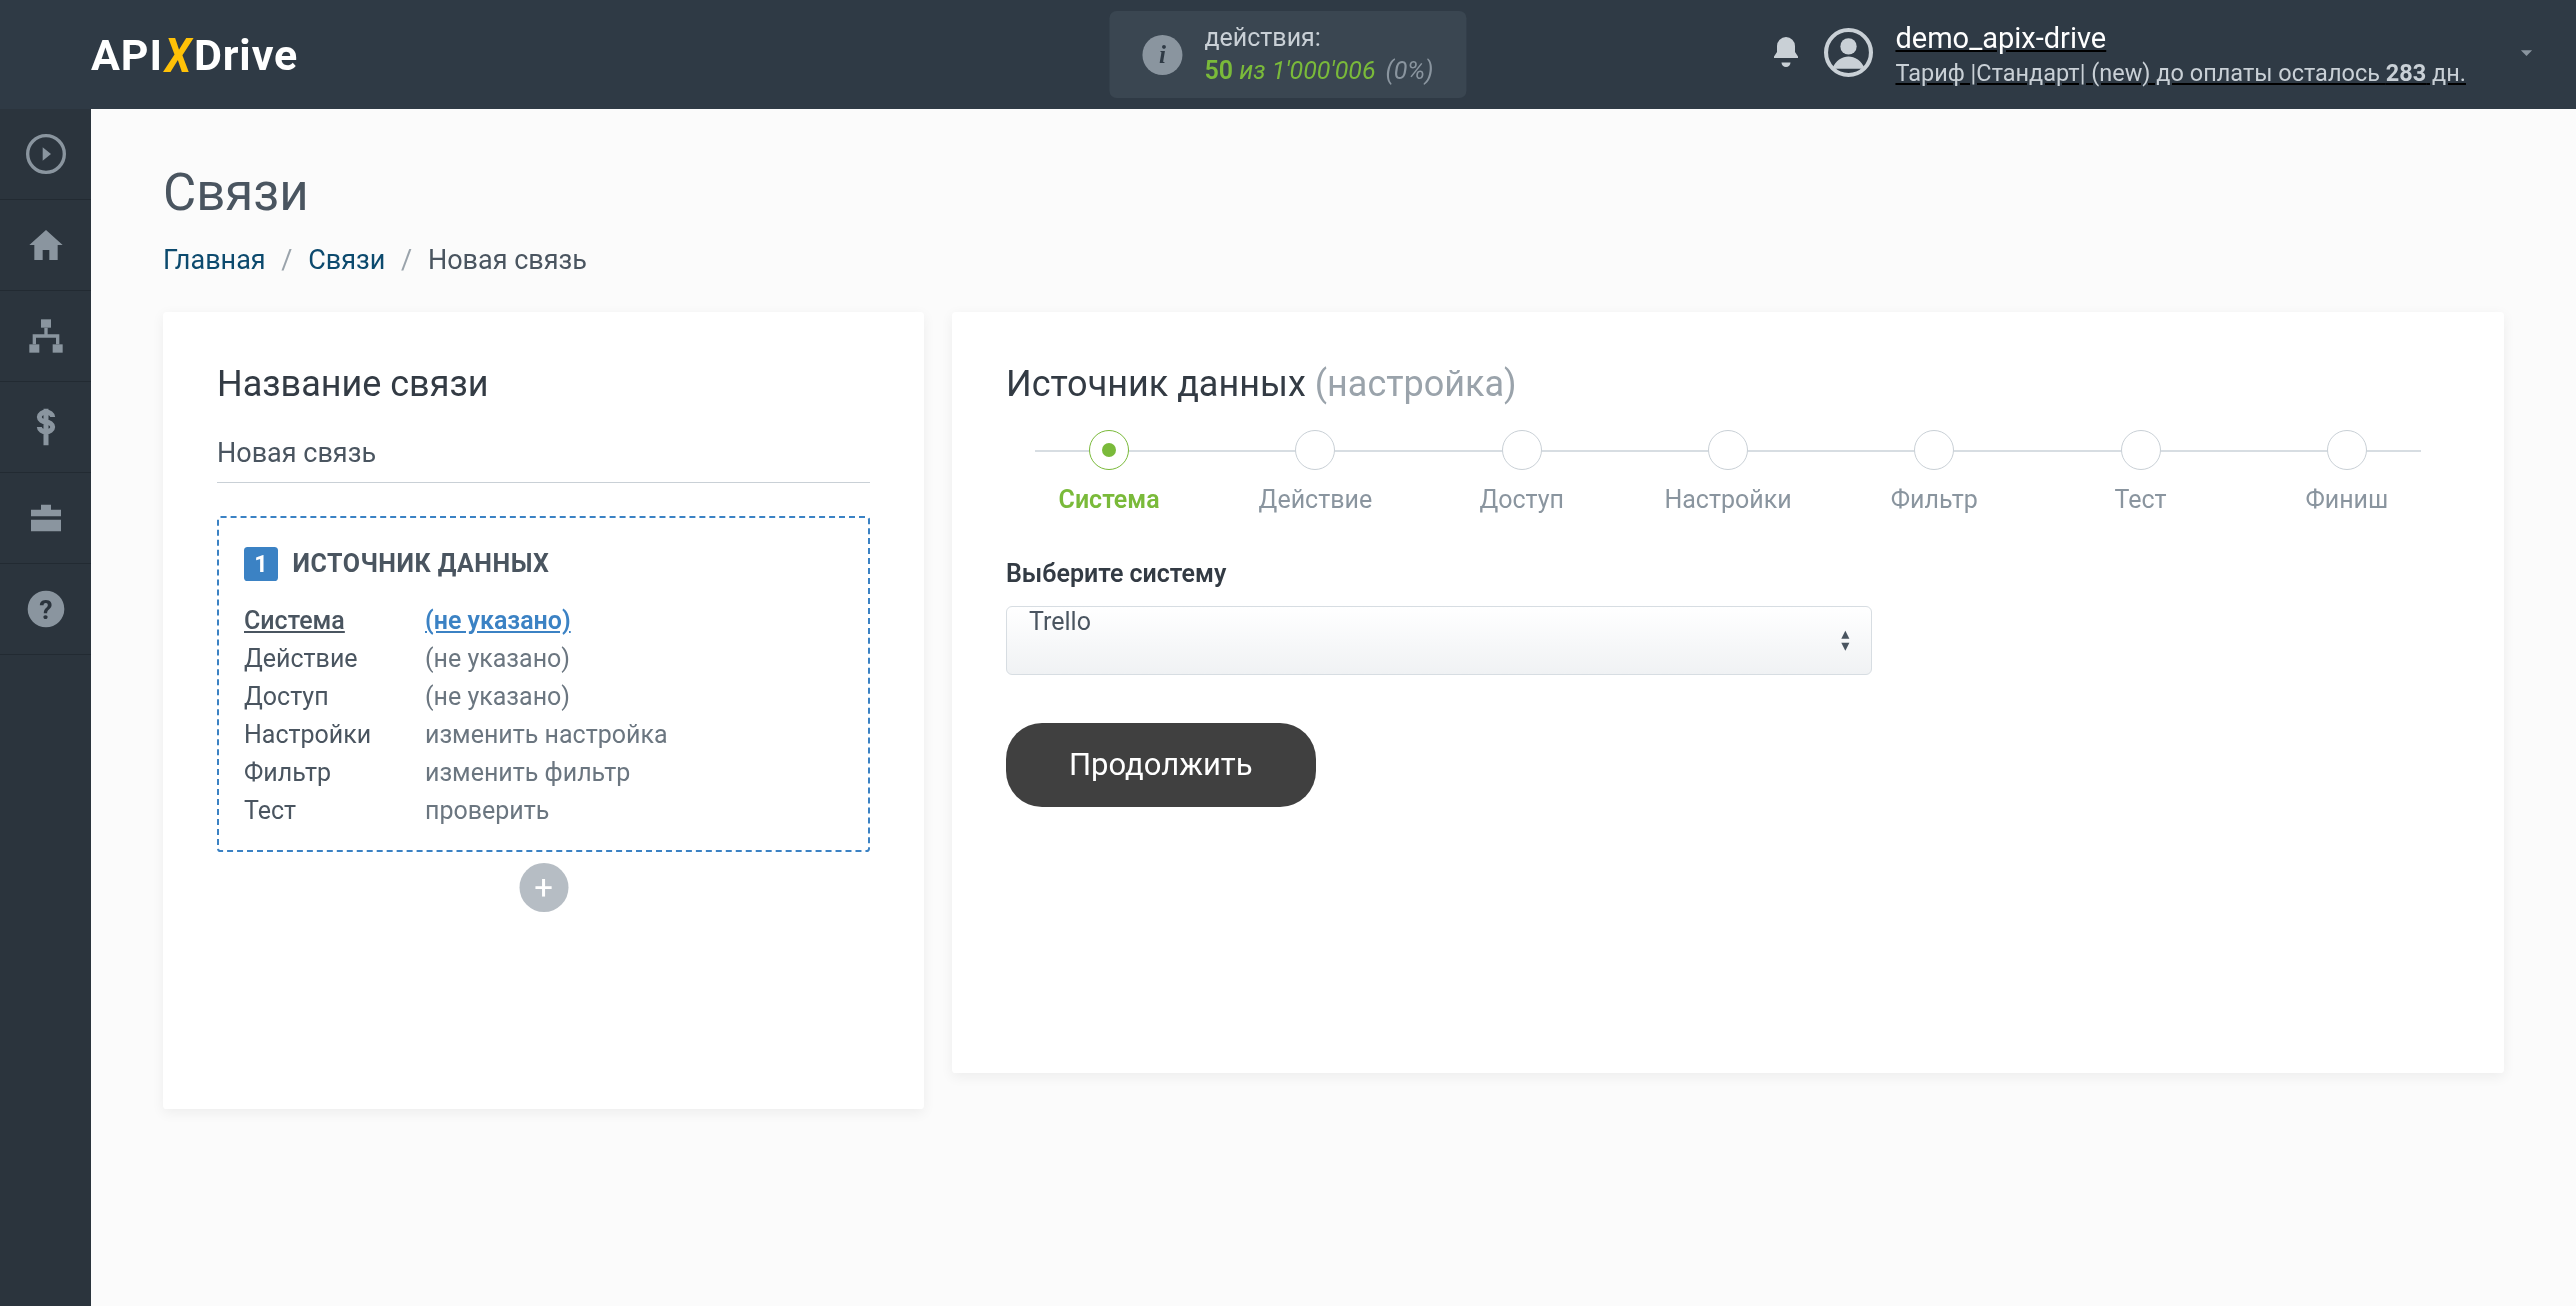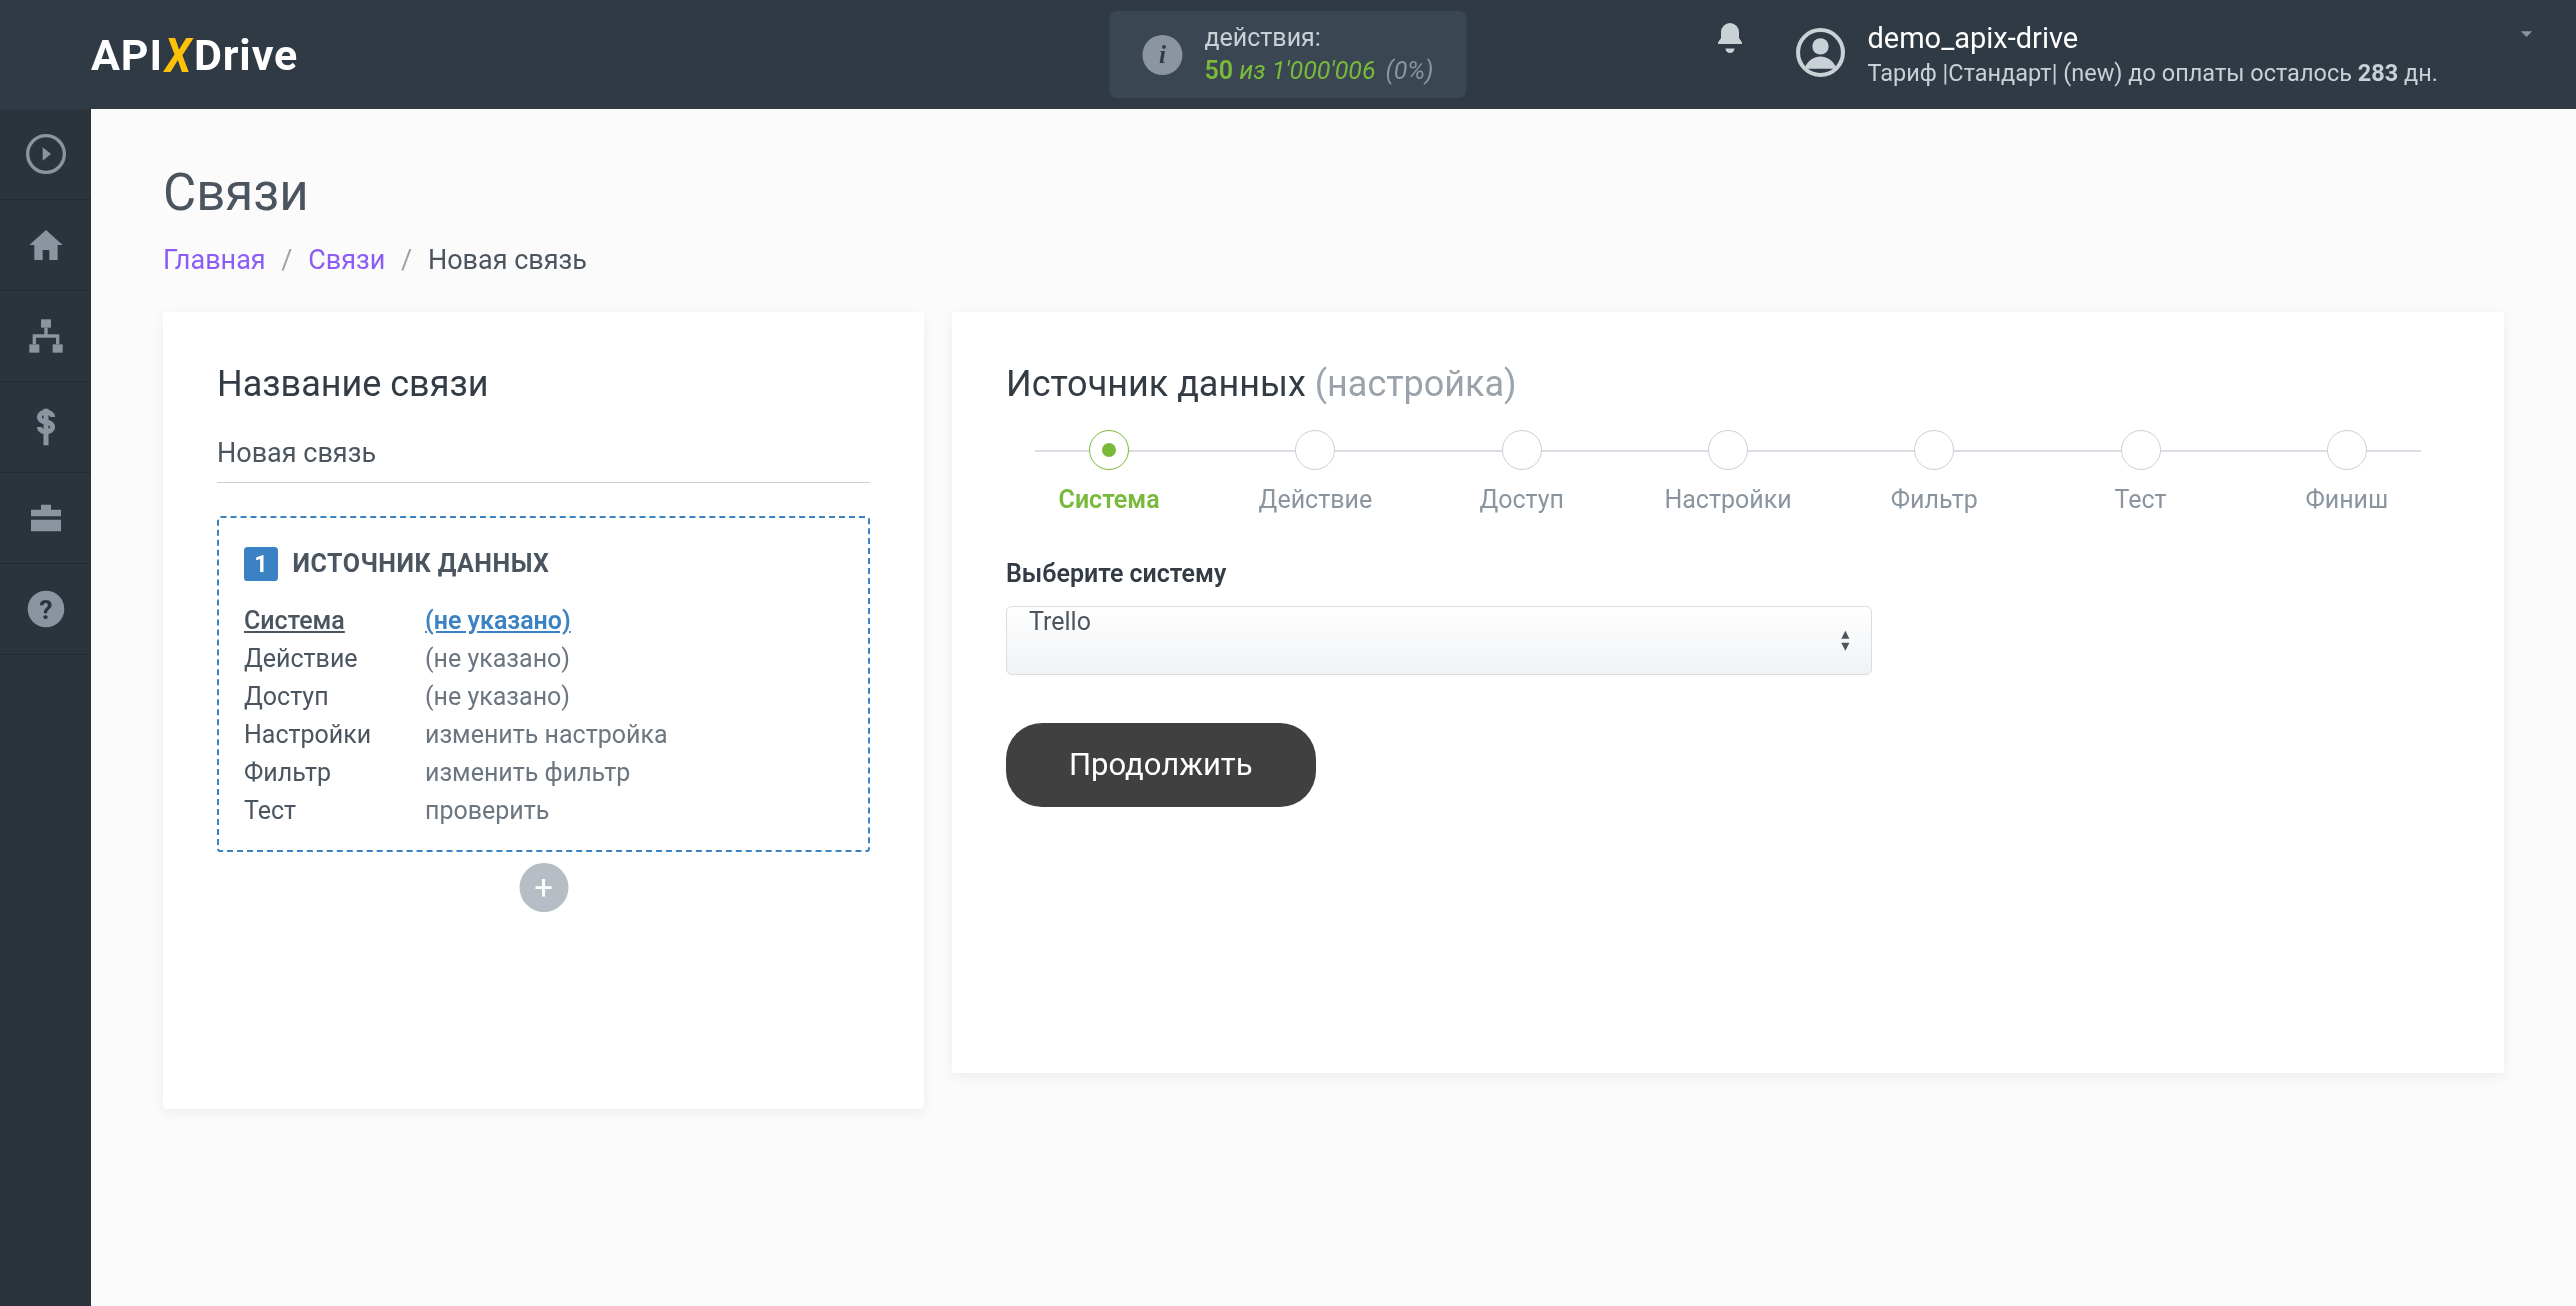--- a/index.html
+++ b/index.html
@@ -11,36 +11,36 @@
 .logo-drive { color:#fff; }
 .header-center { position:absolute; left:50%; transform:translateX(-50%); display:flex; align-items:center; background:#3a4651; border-radius:7.2px; padding:11px 33px; }
 .info-icon-h { width:40px; height:40px; border-radius:50%; background:#8a959f; color:#2f3a45; font-family:Georgia,serif; font-style:italic; font-weight:700; font-size:25px; display:flex; align-items:center; justify-content:center; margin-right:22px; }
 .actions-text { display:flex; flex-direction:column; line-height:1.3; }
 .actions-label { color:#c9d0d6; font-size:25px; }
 .actions-values { font-size:25px; }
 .actions-used { color:#7aba3a; font-weight:600; }
 .actions-of { color:#7aba3a; font-style:italic; }
 .actions-total { color:#7aba3a; font-style:italic; }
 .actions-pct { color:#8a959f; font-style:italic; margin-left:3.6px; }
-.header-right { margin-left:auto; display:flex; gap:48px; }
+.header-right { margin-left:auto; display:flex; align-items:center; gap:20px;text-decoration:underline; }
 .bell-icon, .user-icon { color:#c9d0d6; }
 .user-block { display:flex; align-items:center; gap:22px; }
 .user-text { display:flex; flex-direction:column; line-height:1.3; }
 .user-name { color:#fff; font-size:29px; }
 .user-plan { color:#c9d0d6; font-size:23.5px; }
 .user-plan strong { font-weight:700; }
 .caret-down { color:#8a959f; margin-left:27px; }
 .layout { display:flex; height:calc(1306px - 109px); }
 .sidebar { width:91px; background:#2b343d; display:flex; flex-direction:column; align-items:center; padding-top:0; }
 .sidebar-item { width:91px; height:91px; display:flex; align-items:center; justify-content:center; color:#8a959f; border-bottom:0.9px solid #222a32; cursor:pointer; }
 .sidebar-item svg { width:40px; height:40px; }
 .main { flex:1; padding:54px 72px; background:#fbfbfb; overflow:auto; }
 .page-title { font-size:51px; font-weight:400; color:#4a5560; margin-bottom:22px; }
 .breadcrumb { font-size:27px; margin-bottom:36px; color:#6b7680; }
-.breadcrumb a { color:#8b5cf6; text-decoration:none; }
+.breadcrumb a { color:#0c4a6e; text-decoration:none; }
 .breadcrumb .sep { color:#9aa3ab; margin:0 9px; }
 .breadcrumb-current { color:#4a5560; }
 .columns { display:flex; gap:28px; align-items:flex-start; }
 .card { background:#fff; border-radius:3.6px; box-shadow:0 3.6px 12.7px rgba(0,0,0,0.06); }
 .card-left { width:761px; padding:51px 54px 91px; min-height:797px; }
 .card-right { flex:1; padding:51px 54px 72px; min-height:761px; }
 .card-h { font-size:36px; color:#333b44; font-weight:400; margin-bottom:25px; }
 .card-h-sub { color:#9aa3ab; }
 .name-input { width:100%; border:none; border-bottom:0.9px solid #c9d0d6; font-size:27px; padding:7.2px 0 12.7px; color:#4a5560; outline:none; margin-bottom:33px; background:transparent; }
 .source-box { border:2.7px dashed #3b82c4; border-radius:3.6px; padding:29px 25px 25px; position:relative; }

